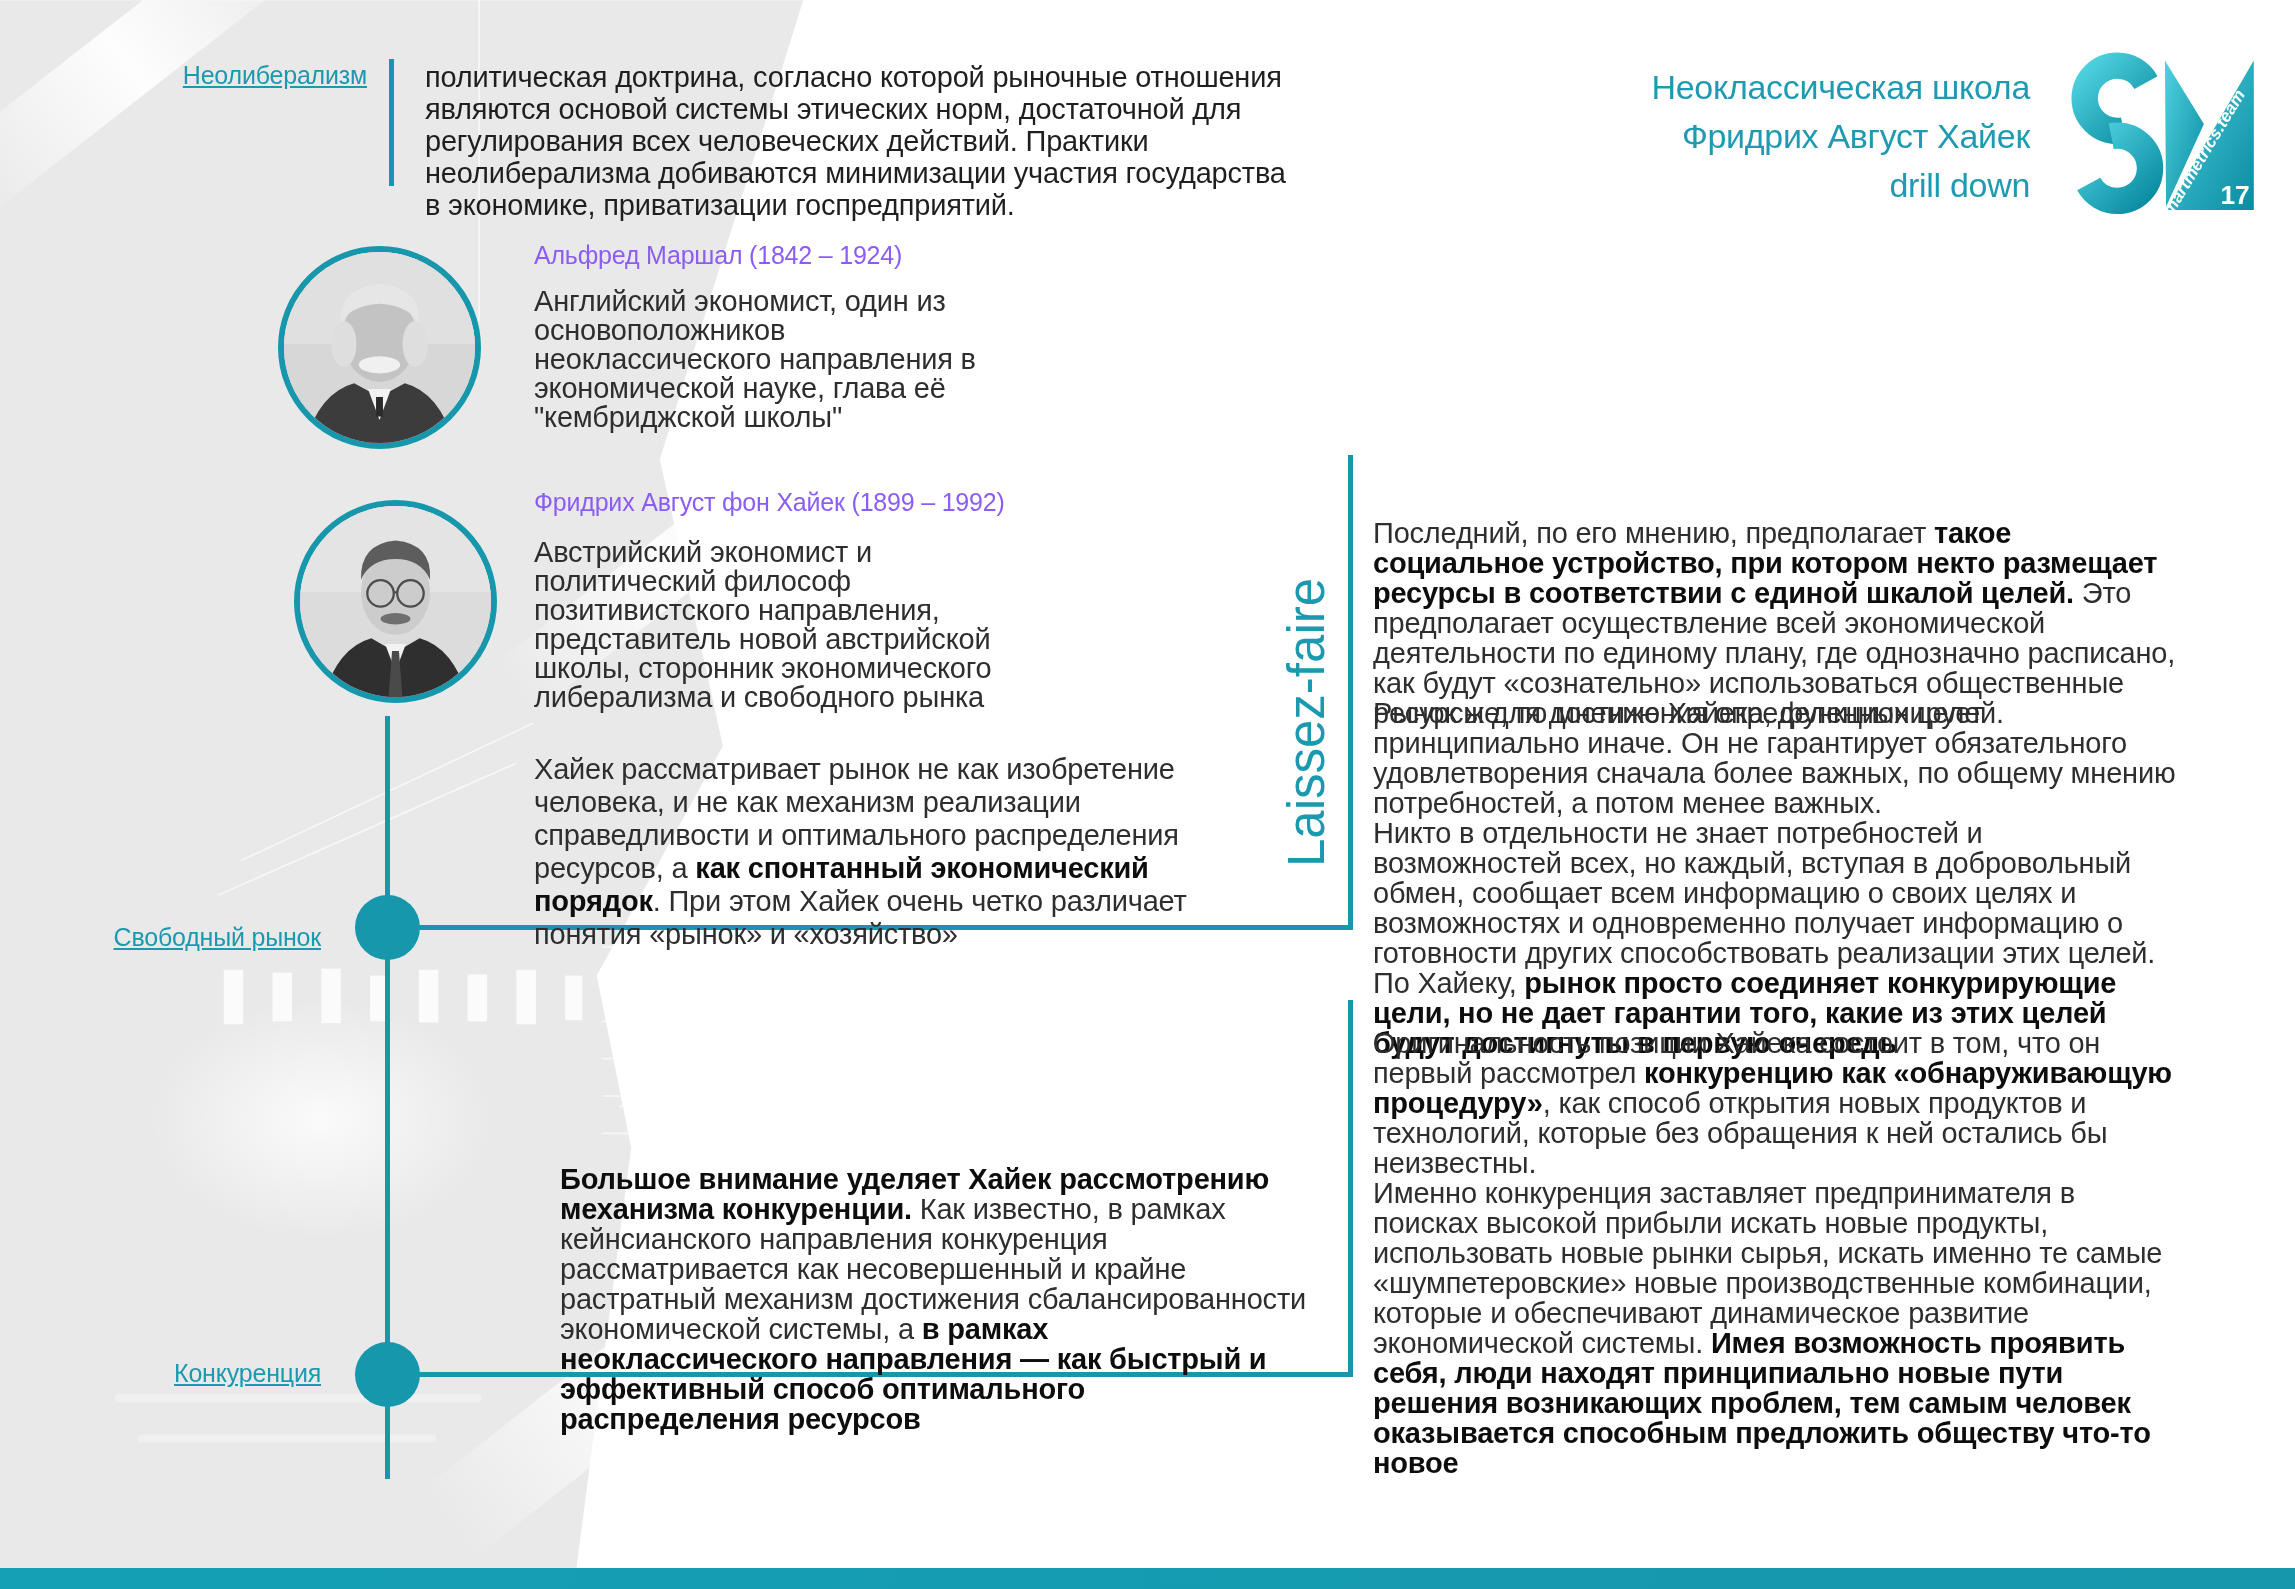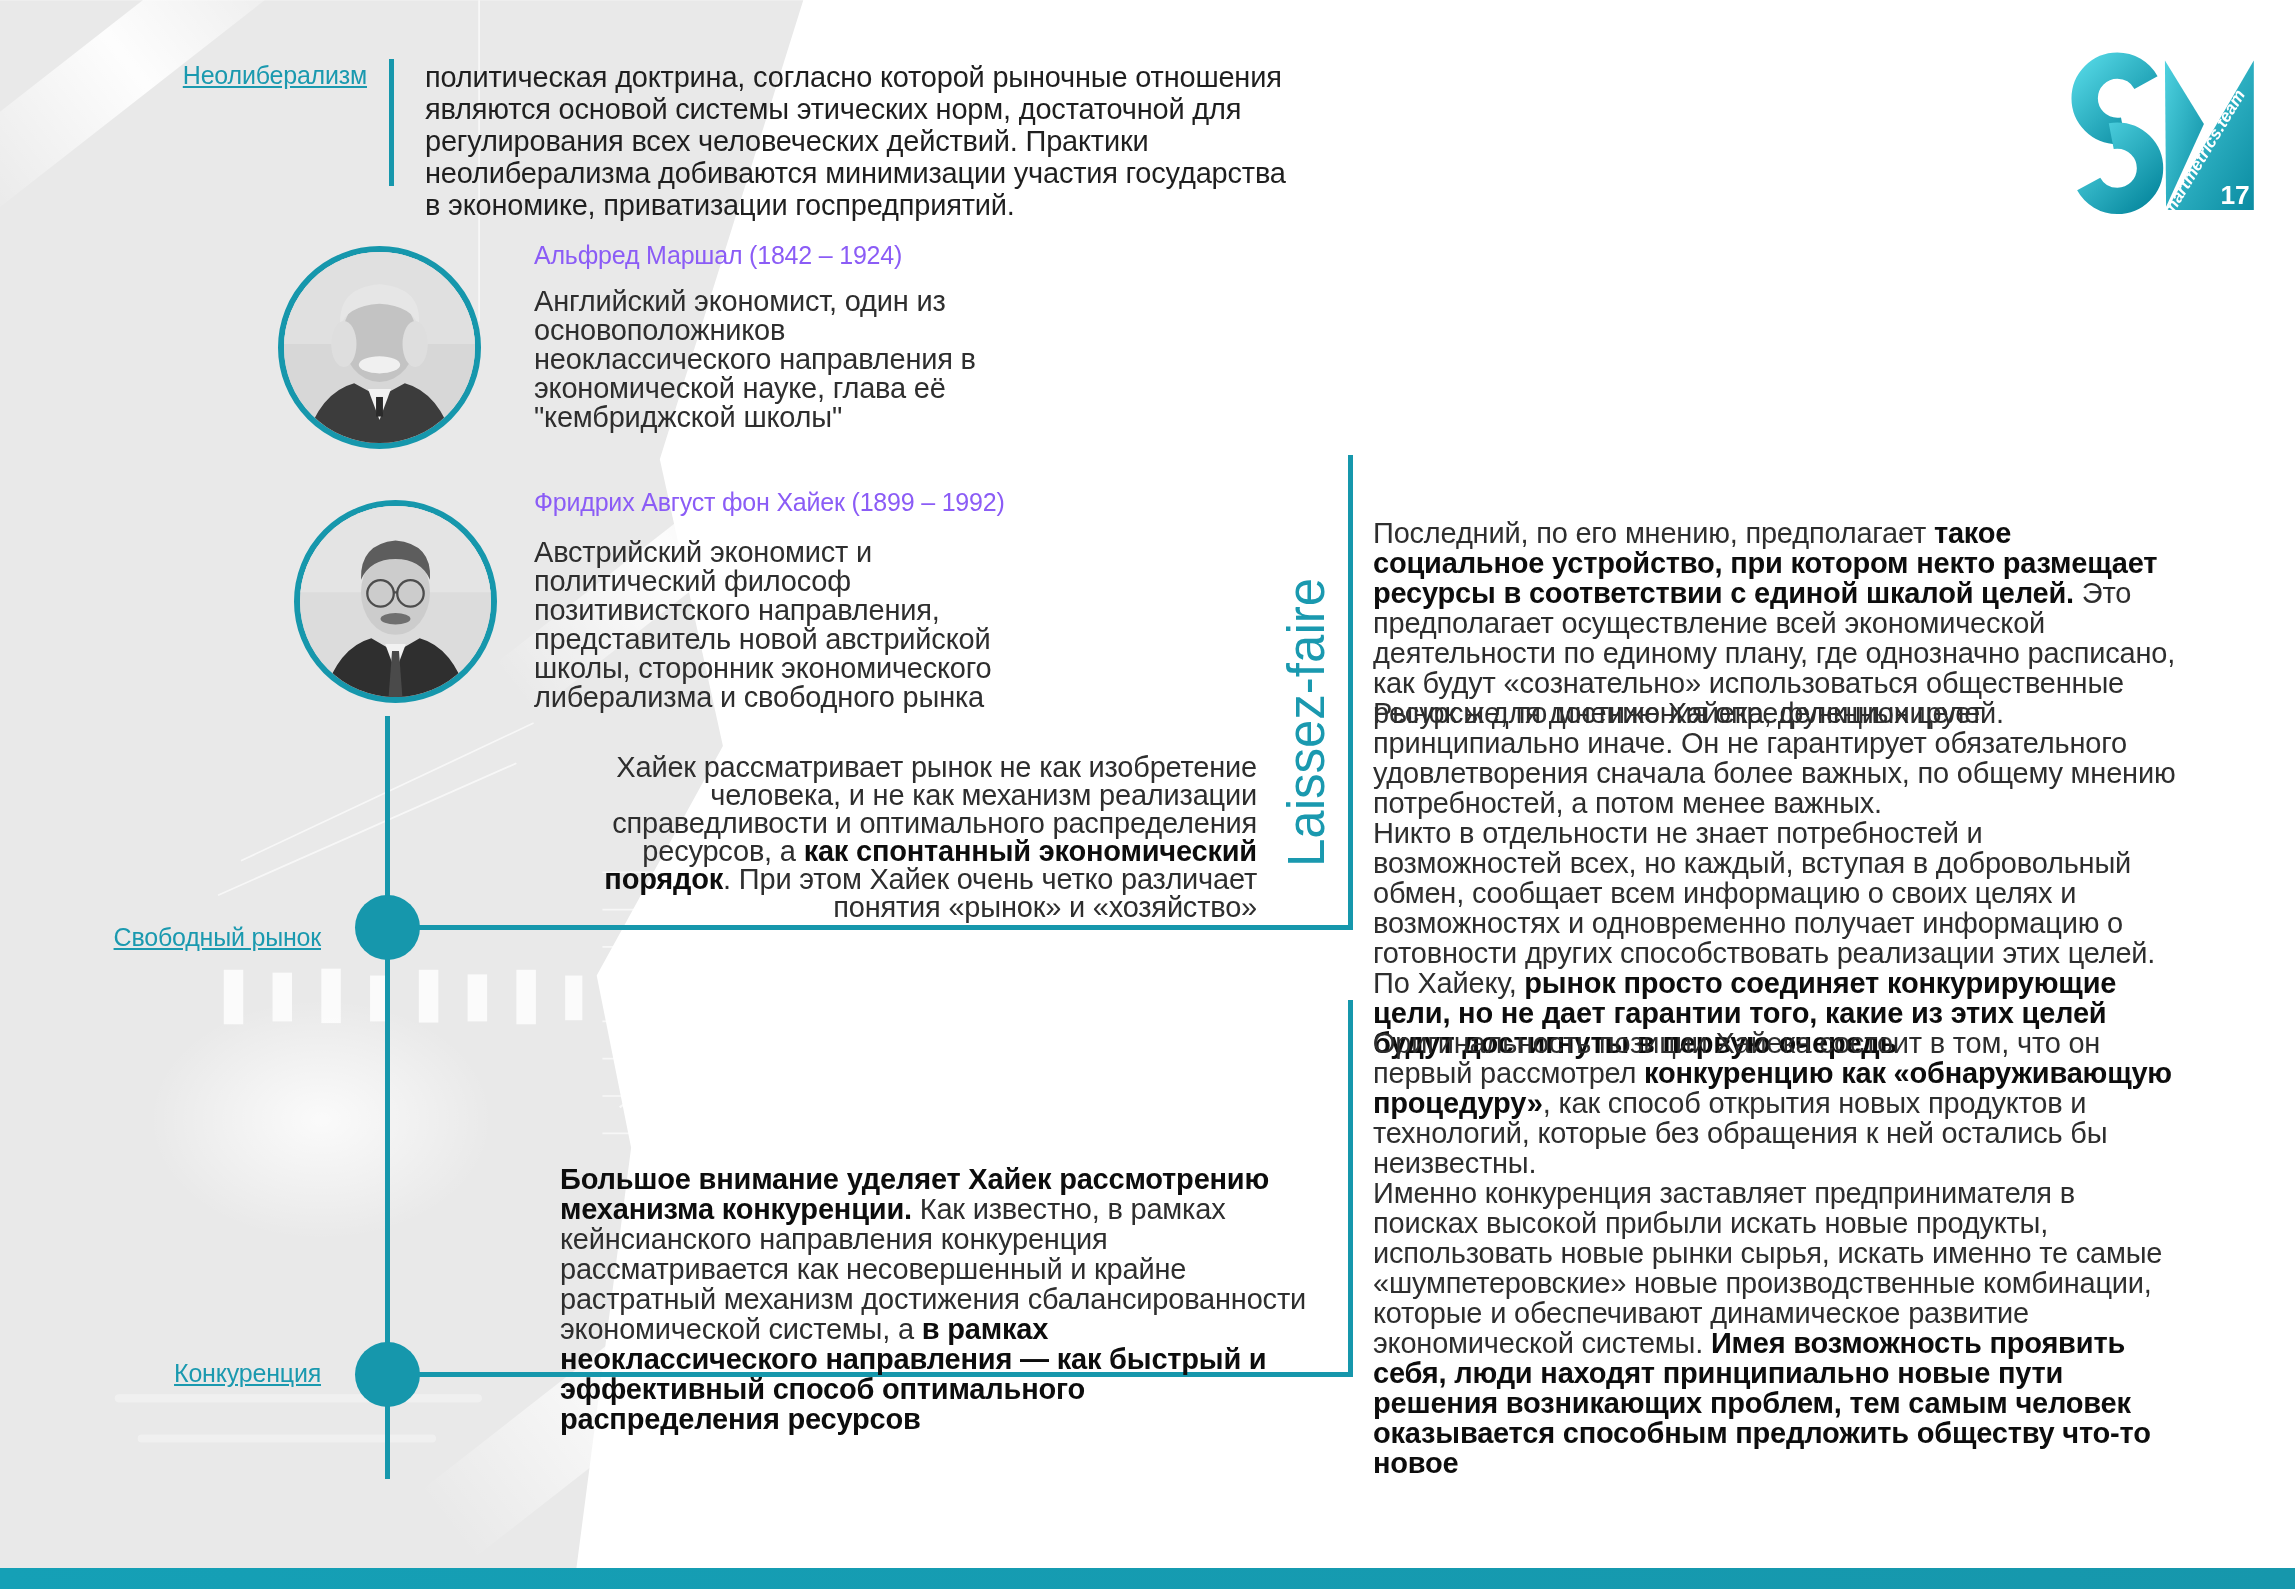--- a/index.html
+++ b/index.html
@@ -39,21 +39,21 @@
   #dot-competition{left:355px;top:1342px;}
   #label-free-market{right:1974px;top:914px;text-align:right;white-space:nowrap;margin-top:9px;}
   #label-competition{right:1974px;top:1359px;text-align:right;white-space:nowrap;}
   #connector1{left:387px;top:925px;width:965px;height:4.6px;}
   #bracket1-v{left:1348px;top:455px;width:4.6px;height:475px;}
   #connector2{left:387px;top:1372px;width:965px;height:4.6px;}
   #bracket2-v{left:1348px;top:1000px;width:4.6px;height:377px;}
   #laissez{position:absolute;left:1108px;top:696px;width:396px;height:53px;transform:rotate(-90deg);transform-origin:center;
     color:#1a99af;font-size:51px;text-align:center;letter-spacing:0px;line-height:53px;white-space:nowrap;}
   
-  #para-market-view{left:534px;top:753px;width:723px;line-height:28px;text-align:right;}
+  #para-market-view{left:534px;top:753px;width:723px;line-height:33px;}
   #para-planning{left:1373px;top:486px;width:803px;margin-top:32px;}
   #para-market-function{left:1373px;top:698px;width:803px;}
   #para-competition-mechanism{left:560px;top:1164px;width:746px;line-height:30px;}
   #para-competition-discovery{left:1373px;top:1028px;width:803px;}
   
   #bottom-bar{position:absolute;left:0;top:1568px;width:2295px;height:20.7px;background:linear-gradient(90deg,#15a0b6,#1697ac);}
 </style>
 </head>
 <body>
 
@@ -99,20 +99,25 @@
   </svg>
   <div class="streak" style="left:-80px;top:23px;width:413px;height:75px;transform:rotate(-38deg);"></div>
   <div class="streak" style="left:390px;top:1320px;width:528px;height:86px;transform:rotate(-38deg);"></div>
   <div class="streak" style="left:471px;top:534px;width:402px;height:63px;transform:rotate(-38deg);"></div>
   <div class="blob" style="left:149px;top:999px;width:344px;height:241px;"></div>
 
   <div id="term-label" class="teal-label">Неолиберализм</div>
   <div id="term-divider"></div>
   <div id="definition" class="para">политическая доктрина, согласно которой рыночные отношения являются основой системы этических норм, достаточной для регулирования всех человеческих действий. Практики неолиберализма добиваются минимизации участия государства в экономике, приватизации госпредприятий.</div>
 
+  <div id="deck-title">
+    <div>Неоклассическая школа</div>
+    <div>Фридрих Август Хайек</div>
+    <div>drill down</div>
+  </div>
 
   <svg id="logo" viewBox="0 0 382 334">
     <defs>
       <linearGradient id="lg" x1="0" y1="0" x2="1" y2="1">
         <stop offset="0" stop-color="#4fd2e0"></stop>
         <stop offset="1" stop-color="#0a8ba1"></stop>
       </linearGradient>
     </defs>
     <g>
       <circle cx="107" cy="103" r="57" fill="none" stroke="url(#lg)" stroke-width="46" pathLength="100" stroke-dasharray="70 30" stroke-dashoffset="78"></circle>

